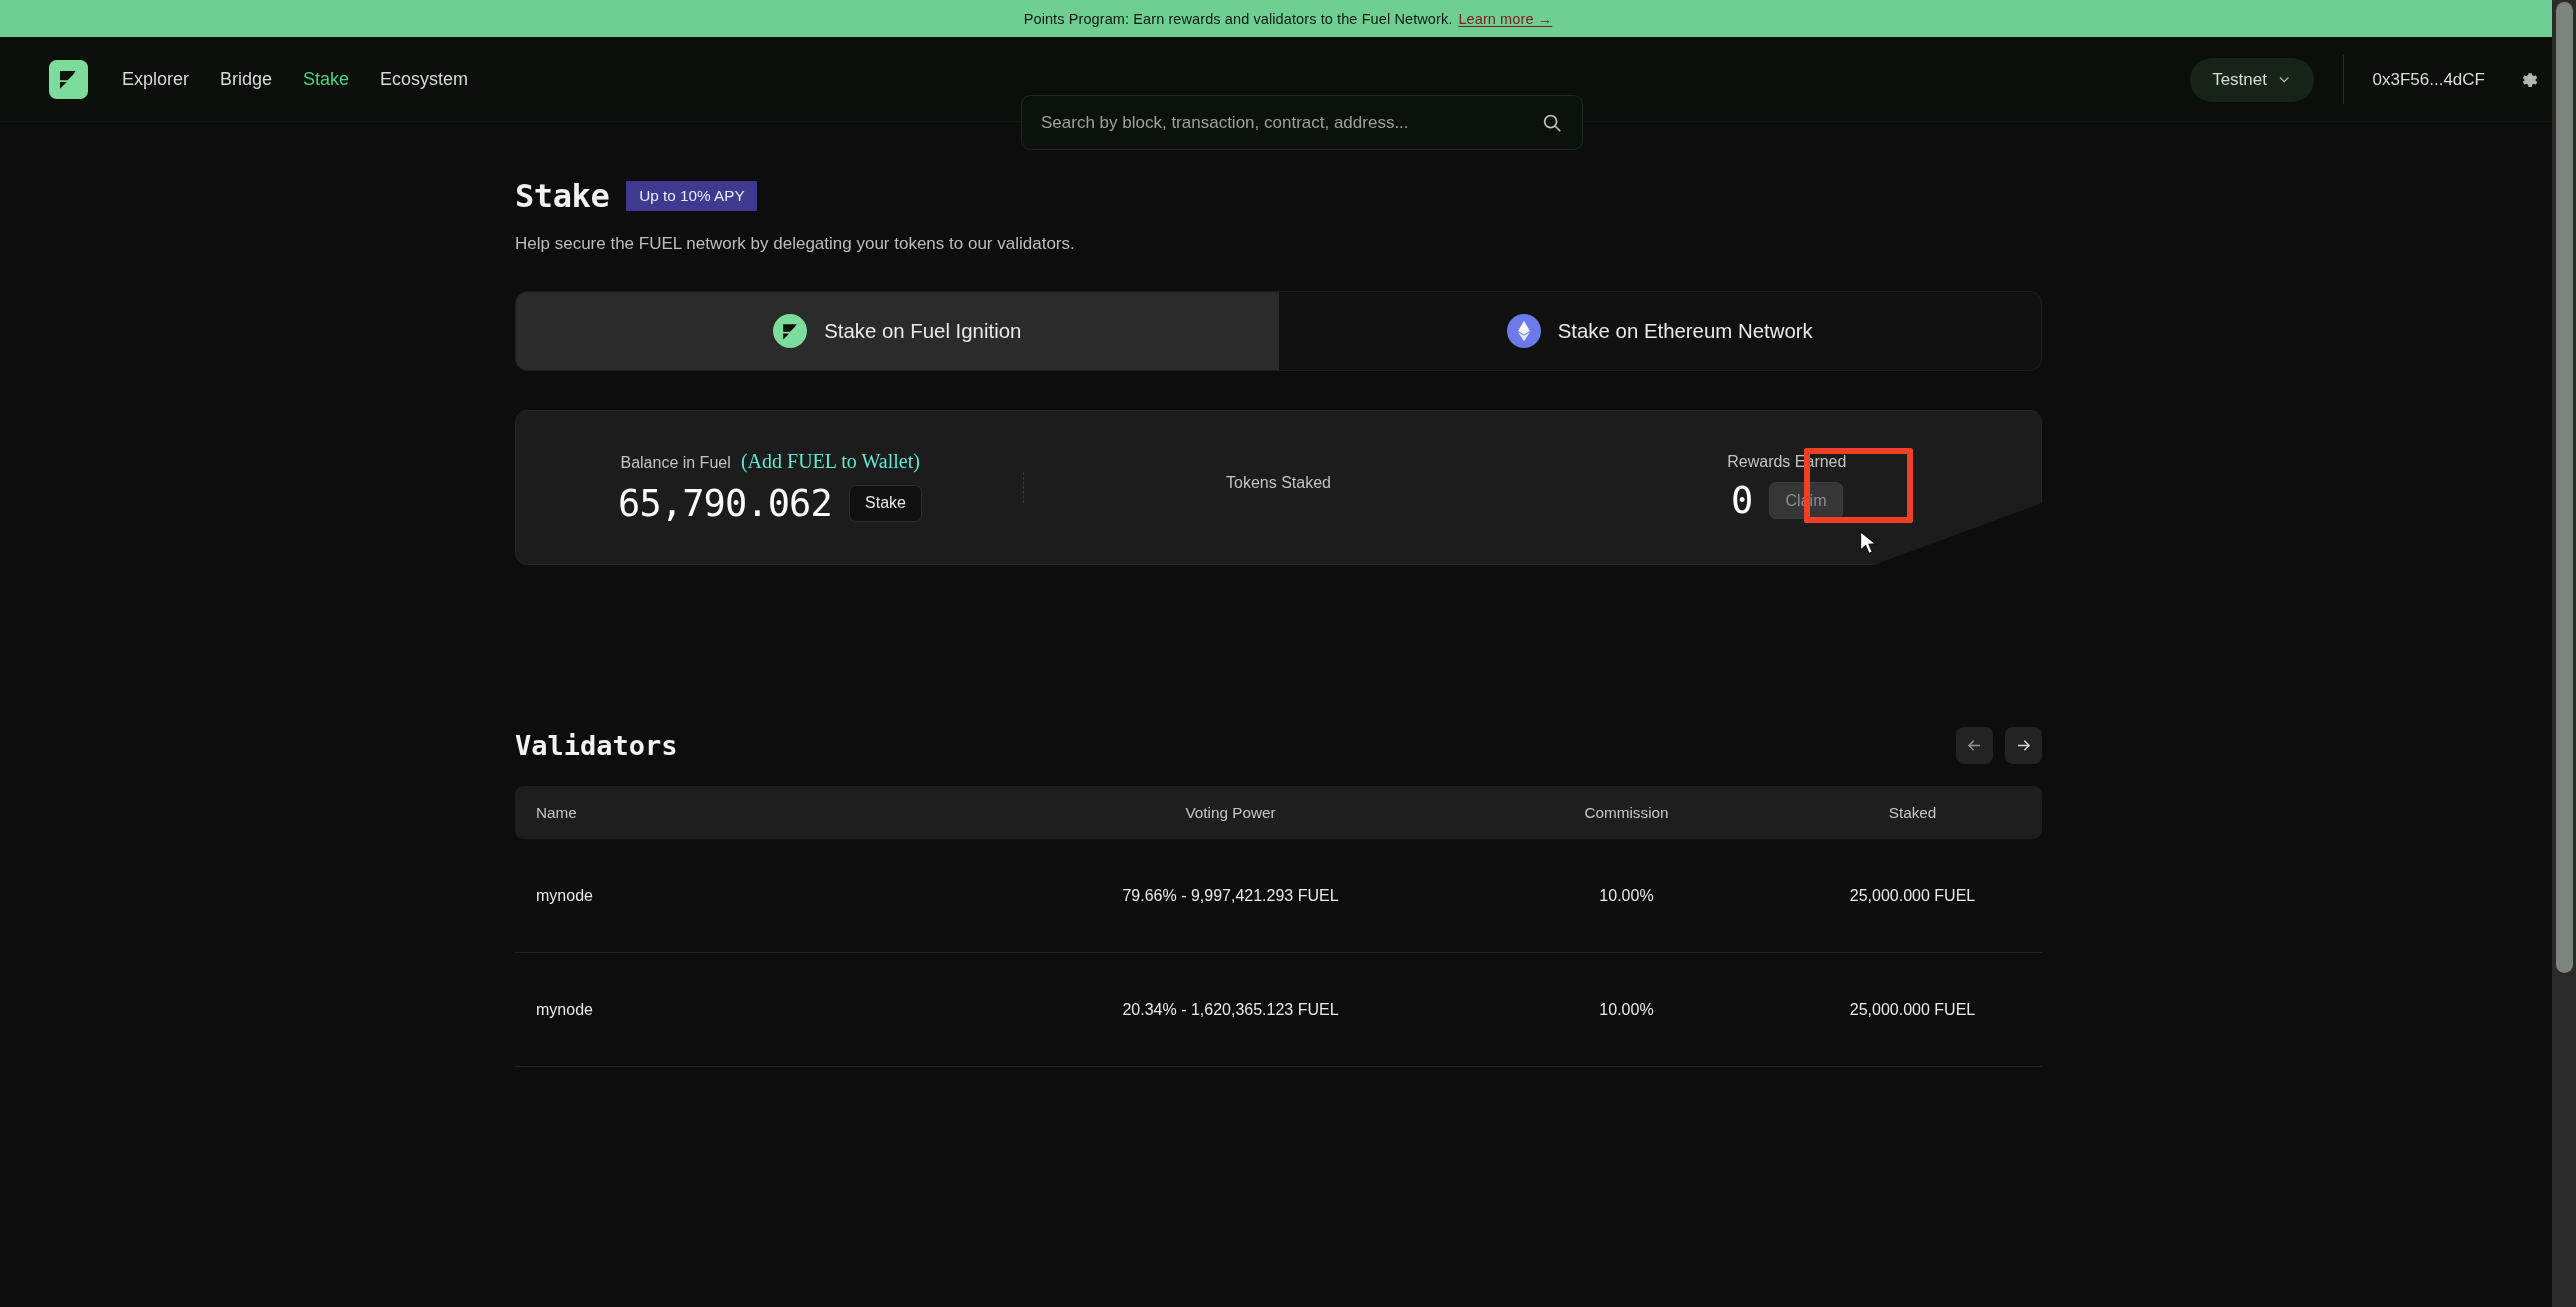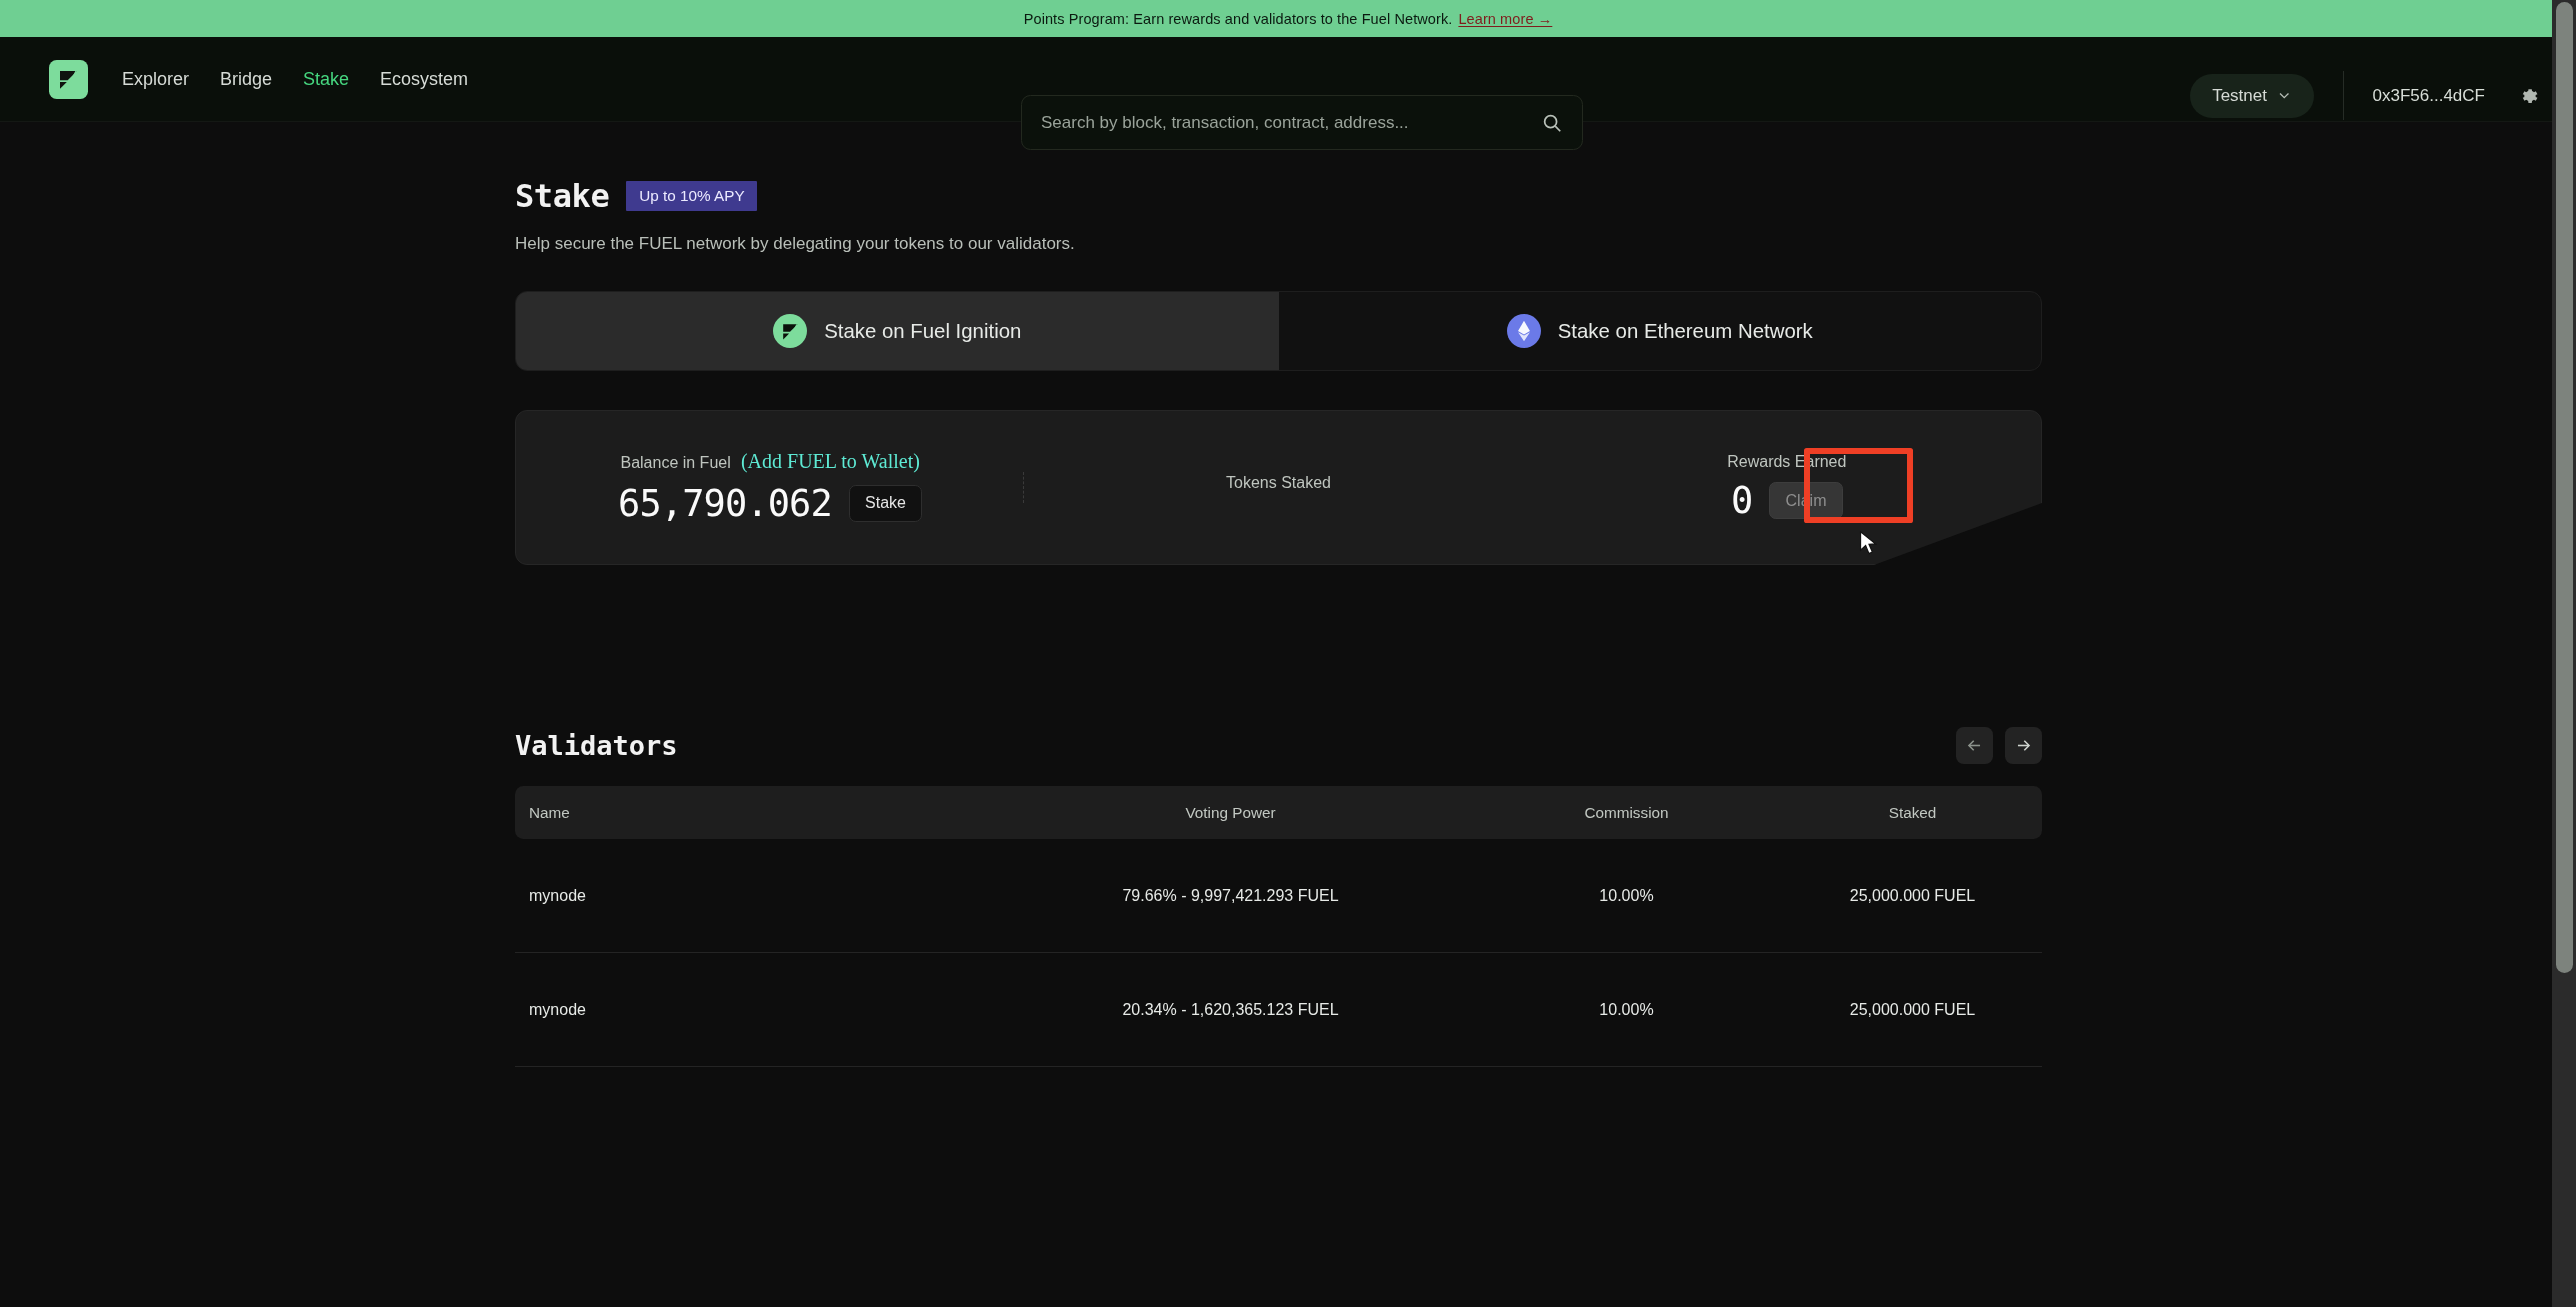--- a/index.html
+++ b/index.html
@@ -44,21 +44,21 @@
     border:0.9px solid #23291f; border-radius:9.4px;
     background:#0b110b; display:flex; align-items:center; padding:0 19px;
   }
   .search-input {
     flex:1; background:transparent; border:none; outline:none;
     color:#c9cfc9; font-size:17px; font-family:"Liberation Sans", sans-serif;
   }
   .search-input::placeholder { color:#9aa39a; }
   .search-icon { width:22px; height:22px; flex:none; color:#b9c1b9; }
 
-  .hdr-right { position:absolute; right:37px; top:16px; height:85px; display:flex; align-items:center; }
+  .hdr-right { position:absolute; right:37px; top:0; height:85px; display:flex; align-items:center; }
   .net-pill {
     height:44px; padding:0 22px; border-radius:22px; background:#18231a;
     display:flex; align-items:center; gap:10.2px; cursor:pointer;
   }
   .net-pill .lbl { font-size:17px; color:#d6dbd6; }
   .chev { width:14.5px; height:14.5px; color:#b6bdb6; }
   .hdr-divider { width:0.9px; height:49px; background:#262c26; margin:0 29px; }
   .addr { font-size:17px; color:#d8ded8; cursor:pointer; white-space:nowrap; }
   .gear { width:22px; height:22px; margin-left:32px; color:#b0b7b0; cursor:pointer; }
 
@@ -143,21 +143,21 @@
 
   .table { margin:22px 0 0 515px; width:1527px; }
   .thead {
     display:flex; background:#1e1e1e; border-radius:8.5px; height:53px; align-items:center;
     font-size:15.3px; color:#c2c8c2;
   }
   .trow {
     display:flex; height:114px; align-items:center;
     border-bottom:0.9px solid #242424; font-size:16px; color:#e7eae7;
   }
-  .c-name   { width:477px; padding-left:14px; }
+  .c-name   { width:477px; padding-left:21px; }
   .c-power  { width:477px; text-align:center; }
   .c-comm   { width:315px; text-align:center; }
   .c-staked { width:257px; text-align:center; }
   .thead .c-power  { text-align:center; }
   .thead .c-comm   { text-align:center; }
   .thead .c-staked { text-align:center; }
 
   
   .scrollbar { position:absolute; right:0; top:0; width:24px; height:1308px; background:#2b2b2b; }
   .scroll-thumb { position:absolute; right:3.4px; top:1.7px; width:17px; height:971px; background:#7d837d; border-radius:8.5px; }

